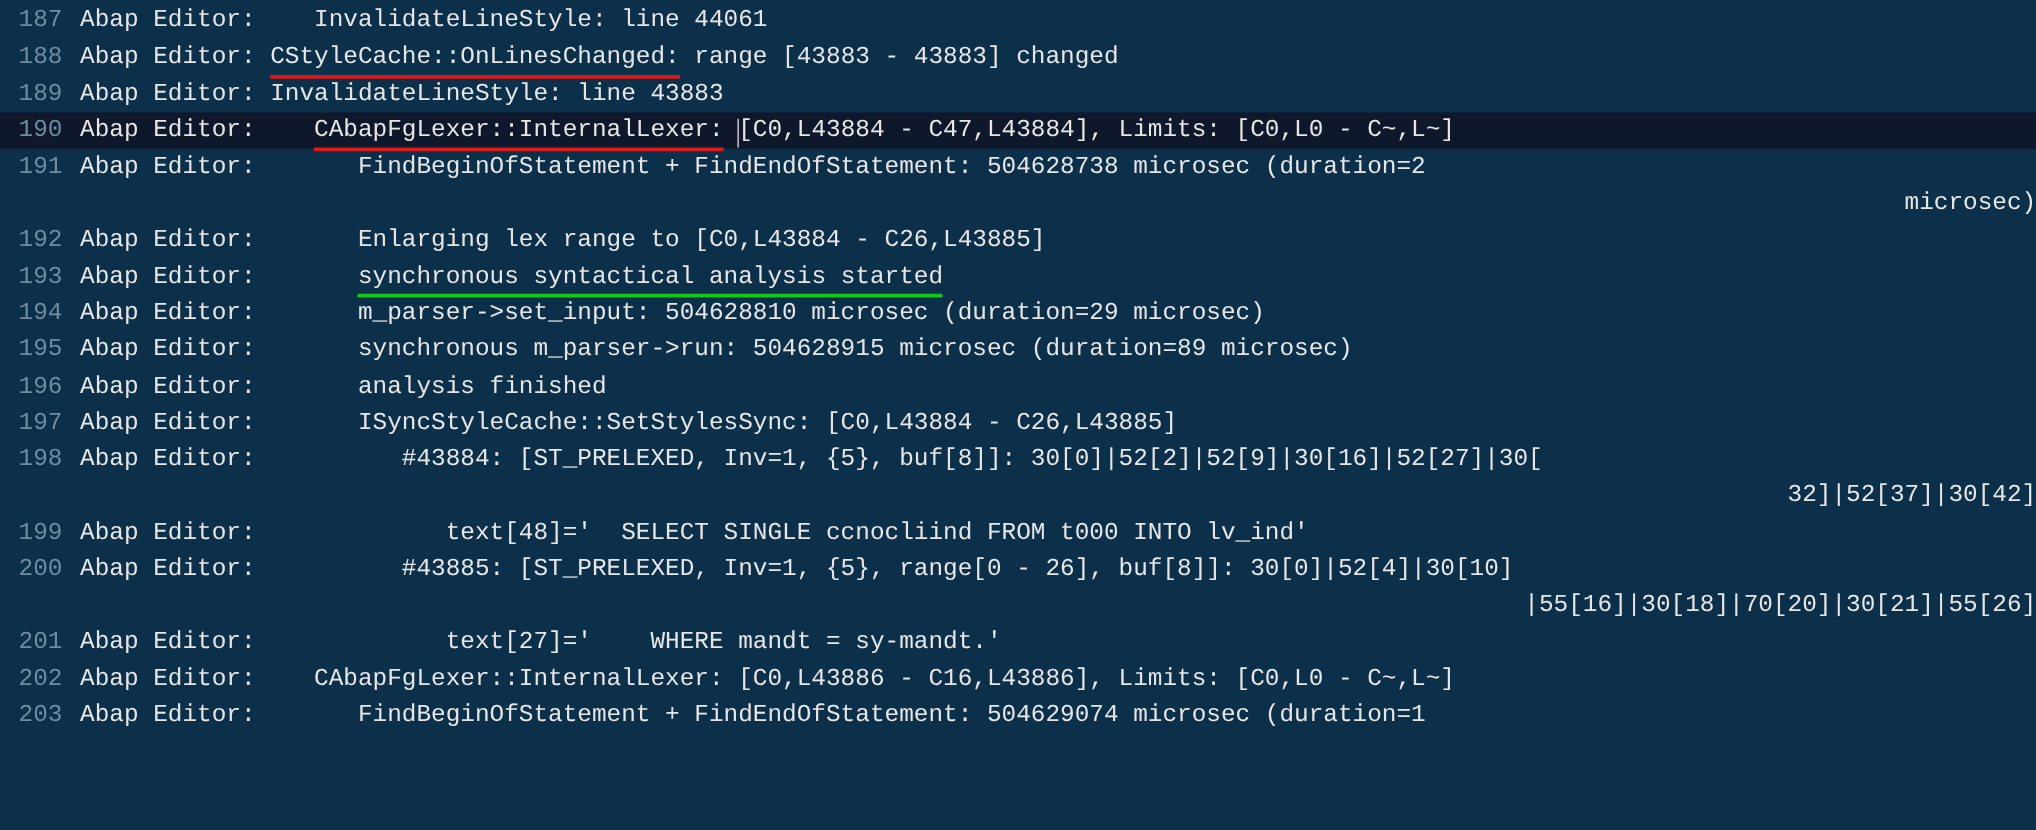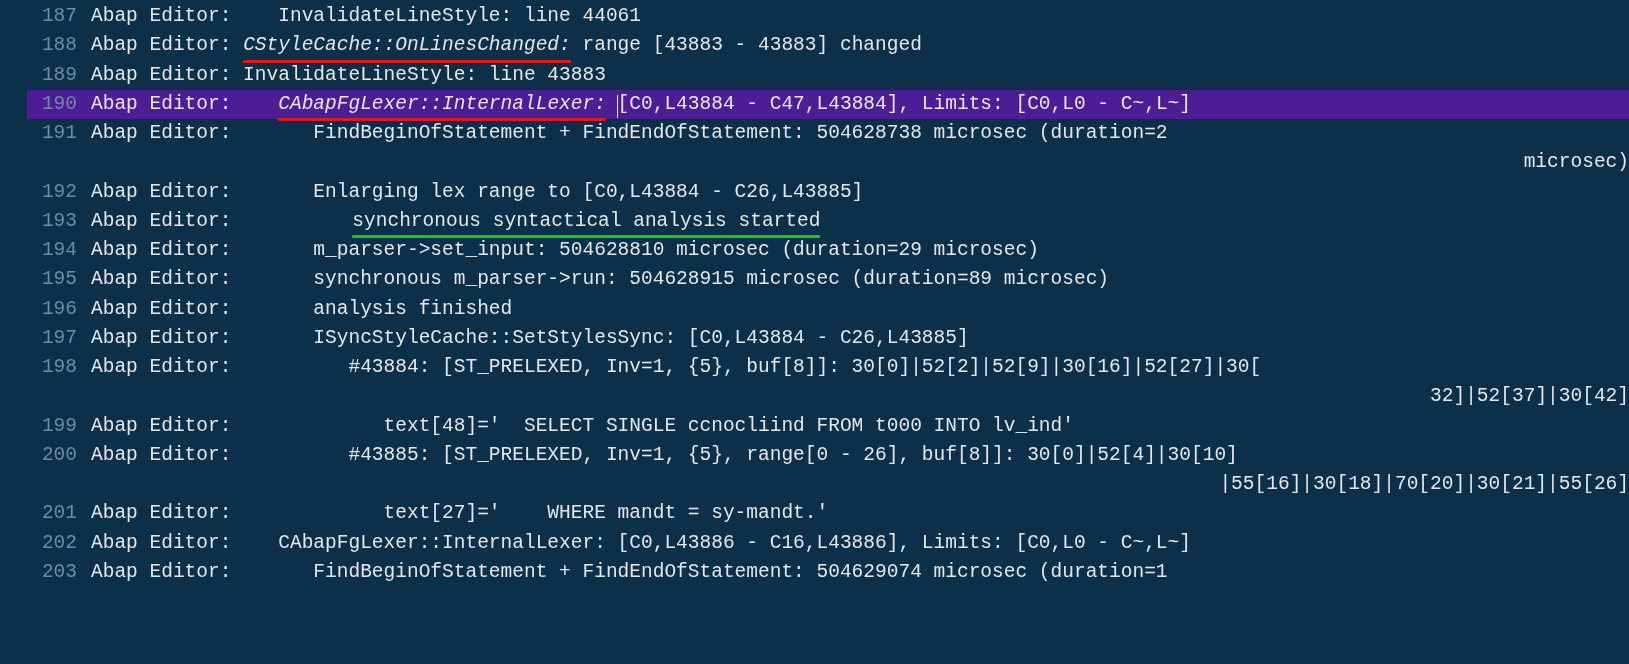--- a/index.html
+++ b/index.html
@@ -9,28 +9,27 @@
     font-size: 19.5px;
     line-height: 1.5;
     color: #d8d8d8;
     overflow: hidden;
     width: 1629px;
     height: 664px;
     padding: 2px 0;
   }
   .log-area {
     white-space: pre;
-    padding-left: 27px;
   }
   .line {
     display: flex;
     align-items: flex-start;
   }
   .line.current {
-    background: #4c1d95;
+    background: #0f172a;
   }
   .gutter {
     width: 64px;
     min-width: 64px;
     text-align: right;
     color: #6f8ca0;
     padding-right: 14px;
     user-select: none;
     flex-shrink: 0;
   }
@@ -41,35 +40,33 @@
     white-space: pre-wrap;
     word-break: break-all;
   }
   .wrap-indent {
     padding-left: 0;
     text-align: right;
   }
   .underline-red {
     display: inline-block;
     position: relative;
-    font-style: italic;
   }
   .underline-red::after {
     content: "";
     position: absolute;
     left: 0; right: 0;
     bottom: -2px;
     height: 3px;
     background: #e11818;
     border-radius: 1px;
   }
   .underline-green {
     display: inline-block;
     position: relative;
-    margin-left: 39px;
   }
   .underline-green::after {
     content: "";
     position: absolute;
     left: 0; right: 0;
     bottom: -2px;
     height: 3px;
     background: #19c719;
     border-radius: 1px;
   }

